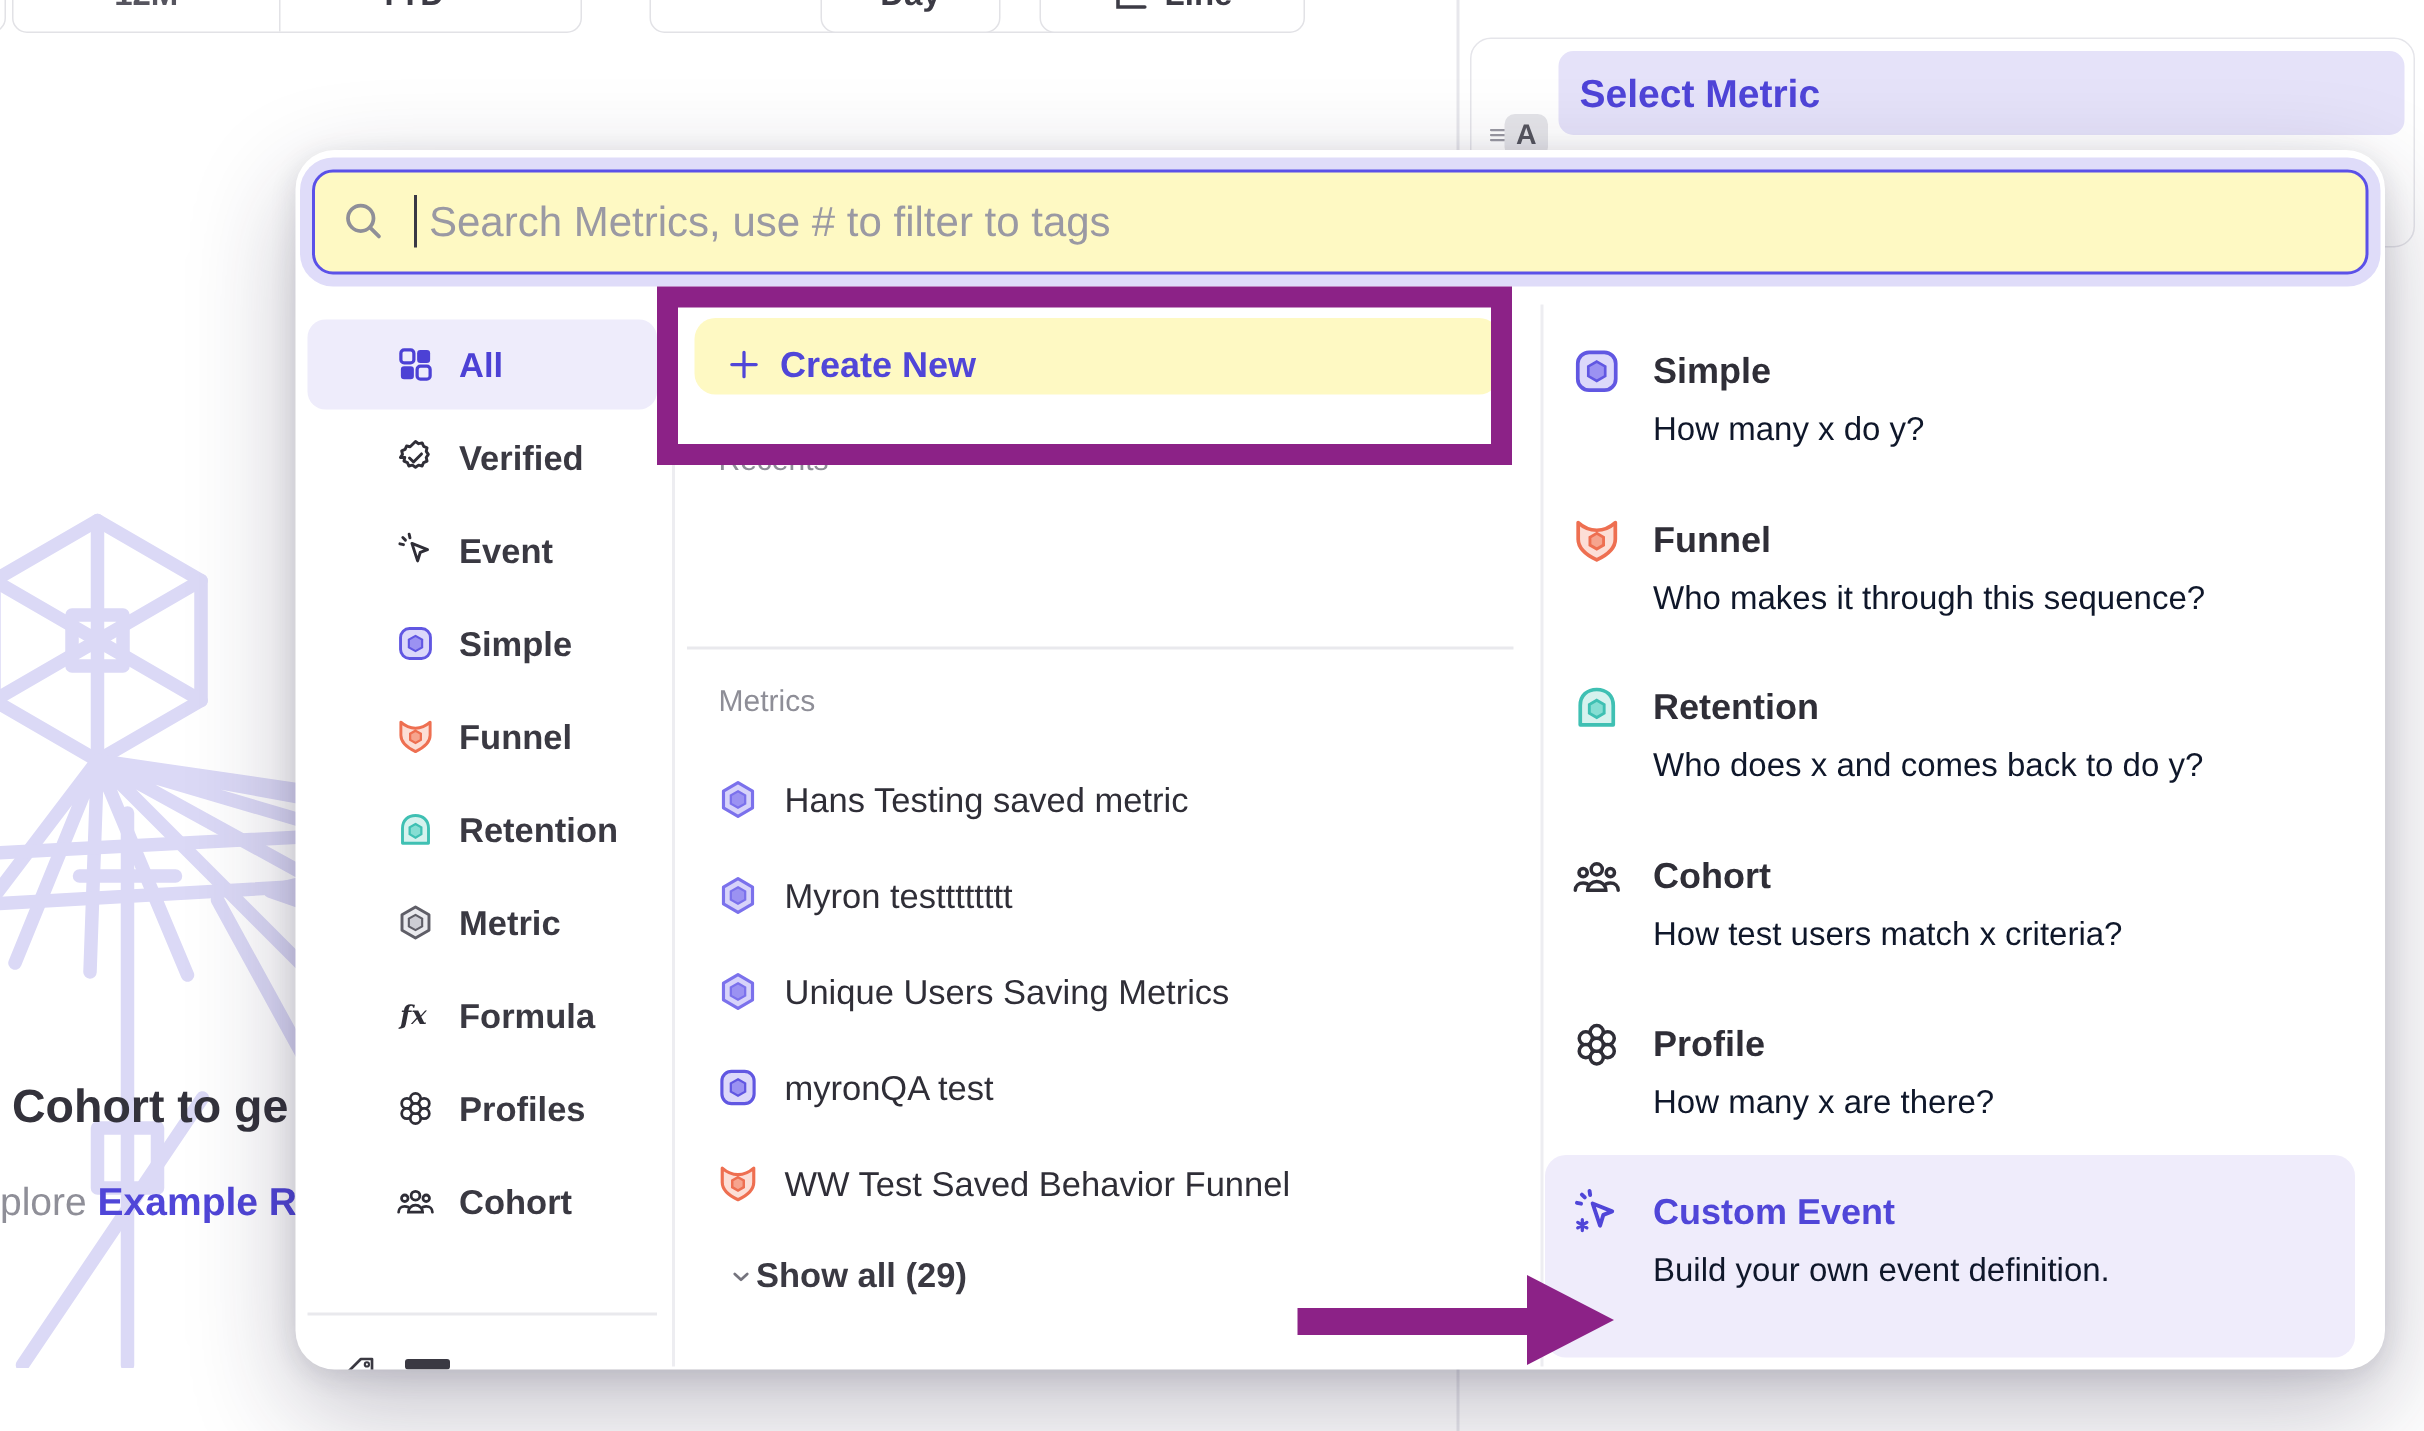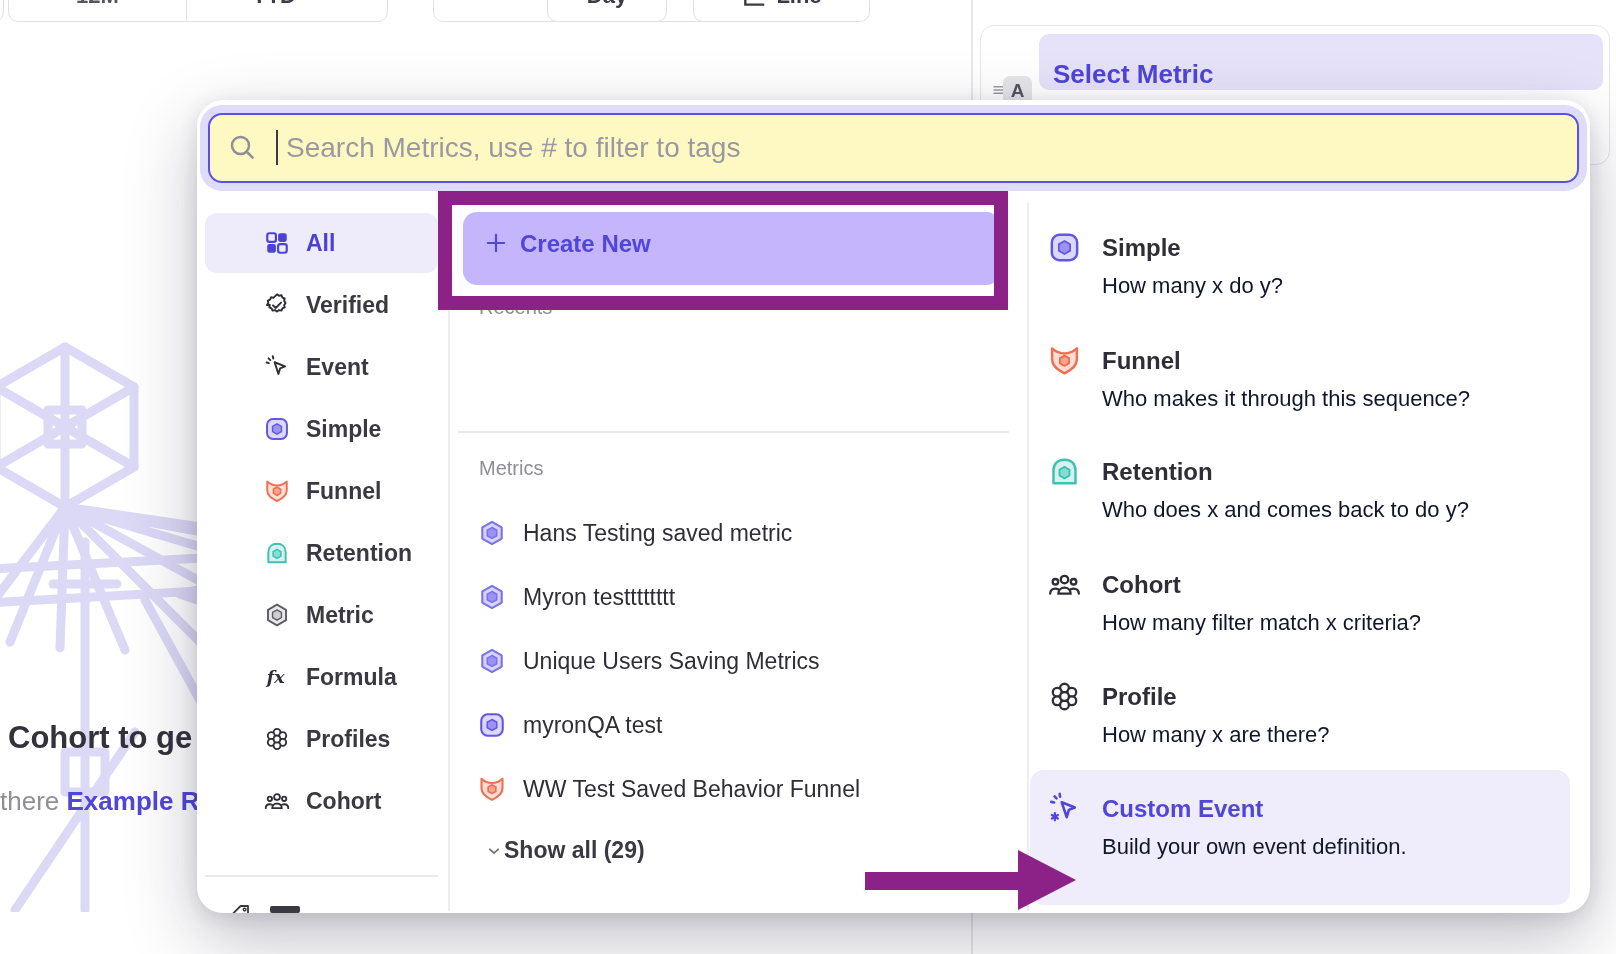--- a/index.html
+++ b/index.html
@@ -23,21 +23,21 @@
   #btn-compare{left:433px;width:320px;}
   #btn-day{left:547px;width:120px;}
   #btn-line{left:693px;width:177px;gap:9px;}
   
   #slot-card{left:980px;top:25px;width:630px;height:140px;background:#fff;border:1.5px solid #e5e5ea;
     border-radius:14px;z-index:3;box-sizing:border-box;}
   #slot-card .handle{position:absolute;left:8px;top:54px;color:#9a99a3;}
   #slot-card .badge{position:absolute;left:22px;top:50px;width:29px;height:29px;border-radius:7px;
     background:#e5e5e9;color:#55555e;font-size:19px;font-weight:700;display:flex;align-items:center;justify-content:center;}
   #slot-card .pill{position:absolute;left:58px;top:8px;width:564px;height:56px;border-radius:10px;
-    background:#e5e2f9;display:flex;align-items:flex-end;padding-left:14px;box-sizing:border-box;
+    background:#e5e2f9;display:flex;align-items:center;padding-left:14px;box-sizing:border-box;
     color:#4f44d8;font-size:26px;font-weight:600;}
   
   #modal{left:197px;top:100px;width:1393px;height:813px;background:#fff;border-radius:26px;z-index:10;
     box-shadow:0 26px 70px rgba(35,30,60,.28),0 4px 18px rgba(35,30,60,.12);overflow:hidden;}
   #searchbox{left:11px;top:13px;width:1371px;height:70px;background:#fef9c3;border:2.5px solid #5b51e8;
     border-radius:14px;box-sizing:border-box;box-shadow:0 0 0 8px #dfdcf9;}
   #searchbox .sicon{position:absolute;left:17px;top:17px;color:#8f8f98;}
   #searchbox .caret{position:absolute;left:66px;top:15px;width:2px;height:35px;background:#3a3945;}
   #searchbox input{position:absolute;left:76px;top:0;width:1270px;height:100%;border:none;outline:none;
     background:transparent;font-family:"Liberation Sans",sans-serif;font-size:28px;color:#3a3945;padding:0;}
@@ -46,21 +46,21 @@
   
   .srow{left:0;width:251px;height:60px;z-index:2;margin-left:36px;}
   .srow .ic{position:absolute;left:31px;top:17px;}
   .srow .lb{position:absolute;left:73px;top:0;line-height:60px;font-size:23px;font-weight:600;color:#3a3942;white-space:nowrap;}
   #side-sel{left:8px;top:113px;width:233px;height:60px;border-radius:12px;background:#eeecfb;z-index:1;}
   .srow.sel .lb{color:#4c41d5;}
   #side-div{left:8px;top:775px;width:233px;height:1.5px;background:#e9e9ed;}
   #side-part-ic{left:31px;top:803px;color:#3a3942;}
   #side-part-txt{left:73px;top:806px;width:30px;height:7px;background:#3a3942;border-radius:2px;}
   
-  #create-btn{left:266px;top:112px;width:537px;height:73px;border-radius:14px;background:#c4b5fd;cursor:pointer;}
+  #create-btn{left:266px;top:112px;width:537px;height:51px;border-radius:14px;background:#fef9c3;cursor:pointer;}
   #create-btn .plus{position:absolute;left:20px;top:18px;color:#5046d8;}
   #create-btn .lb{position:absolute;left:57px;line-height:63px;font-size:24px;font-weight:600;color:#5046d8;}
   .sect-label{font-size:20px;color:#8e8e97;white-space:nowrap;}
   #recents-label{left:282px;top:196px;}
   #recent-row{left:278px;top:253px;height:40px;display:flex;align-items:center;gap:10px;color:#2f2e37;}
   #recent-row .t{font-size:23px;font-weight:600;white-space:nowrap;}
   #recent-row .tri{font-size:15px;line-height:40px;}
   #center-div{left:261px;top:331px;width:551px;height:1.5px;background:#e9e9ed;}
   #metrics-label{left:282px;top:357px;}
   .mrow{left:281px;height:34px;display:flex;align-items:center;gap:17px;cursor:pointer;}
@@ -183,21 +183,21 @@
     <path d="M80 175L-15 300M80 175L25 310M80 175L75 316M80 175L140 318M80 175L215 310M80 175L300 296M80 175L430 278M80 175L560 262M80 175L620 254"></path>
     <polygon points="195,262 310,234 425,268 310,302"></polygon>
     <path d="M-15 238L620 205M-15 272L620 236"></path>
     <path d="M100 210V578M68 252H132"></path>
     <rect x="80" y="420" width="40" height="40"></rect>
     <path d="M160 268L330 578M262 258L500 578M380 246L618 520M30 578L150 400"></path>
   </g>
 </svg>
 
 <div class="abs" id="bg-heading">Cohort to ge</div>
-<div class="abs" id="bg-explore"><span>there</span> <span class="lnk">Example R</span></div>
+<div class="abs" id="bg-explore"><span>plore</span> <span class="lnk">Example R</span></div>
 
 <div class="abs tbtn" id="btn-frag"></div>
 <div class="abs tbtn" id="btn-range">
   <div class="cell c1">12M</div>
   <div class="cell c2">
       <span>YTD</span>
       <svg width="18" height="18">
         <use href="#i-chevdown"></use>
       </svg>
     </div>
@@ -370,21 +370,21 @@
         <use href="#i-retention"></use>
       </svg>
     <span class="ti">Retention</span>
     <span class="de">Who does x and comes back to do y?</span>
     </div>
   <div class="abs trow" style="top:471px">
     <svg class="ic" width="33" height="33" style="color:#2f2e37">
         <use href="#i-people"></use>
       </svg>
     <span class="ti">Cohort</span>
-    <span class="de">How many filter match x criteria?</span>
+    <span class="de">How test users match x criteria?</span>
     </div>
   <div class="abs trow" style="top:583px">
     <svg class="ic" width="33" height="33" style="color:#2f2e37">
         <use href="#i-flower"></use>
       </svg>
     <span class="ti">Profile</span>
     <span class="de">How many x are there?</span>
     </div>
   <div class="abs trow custom" style="top:695px">
     <svg class="ic" width="33" height="33" style="color:#5046d8">

